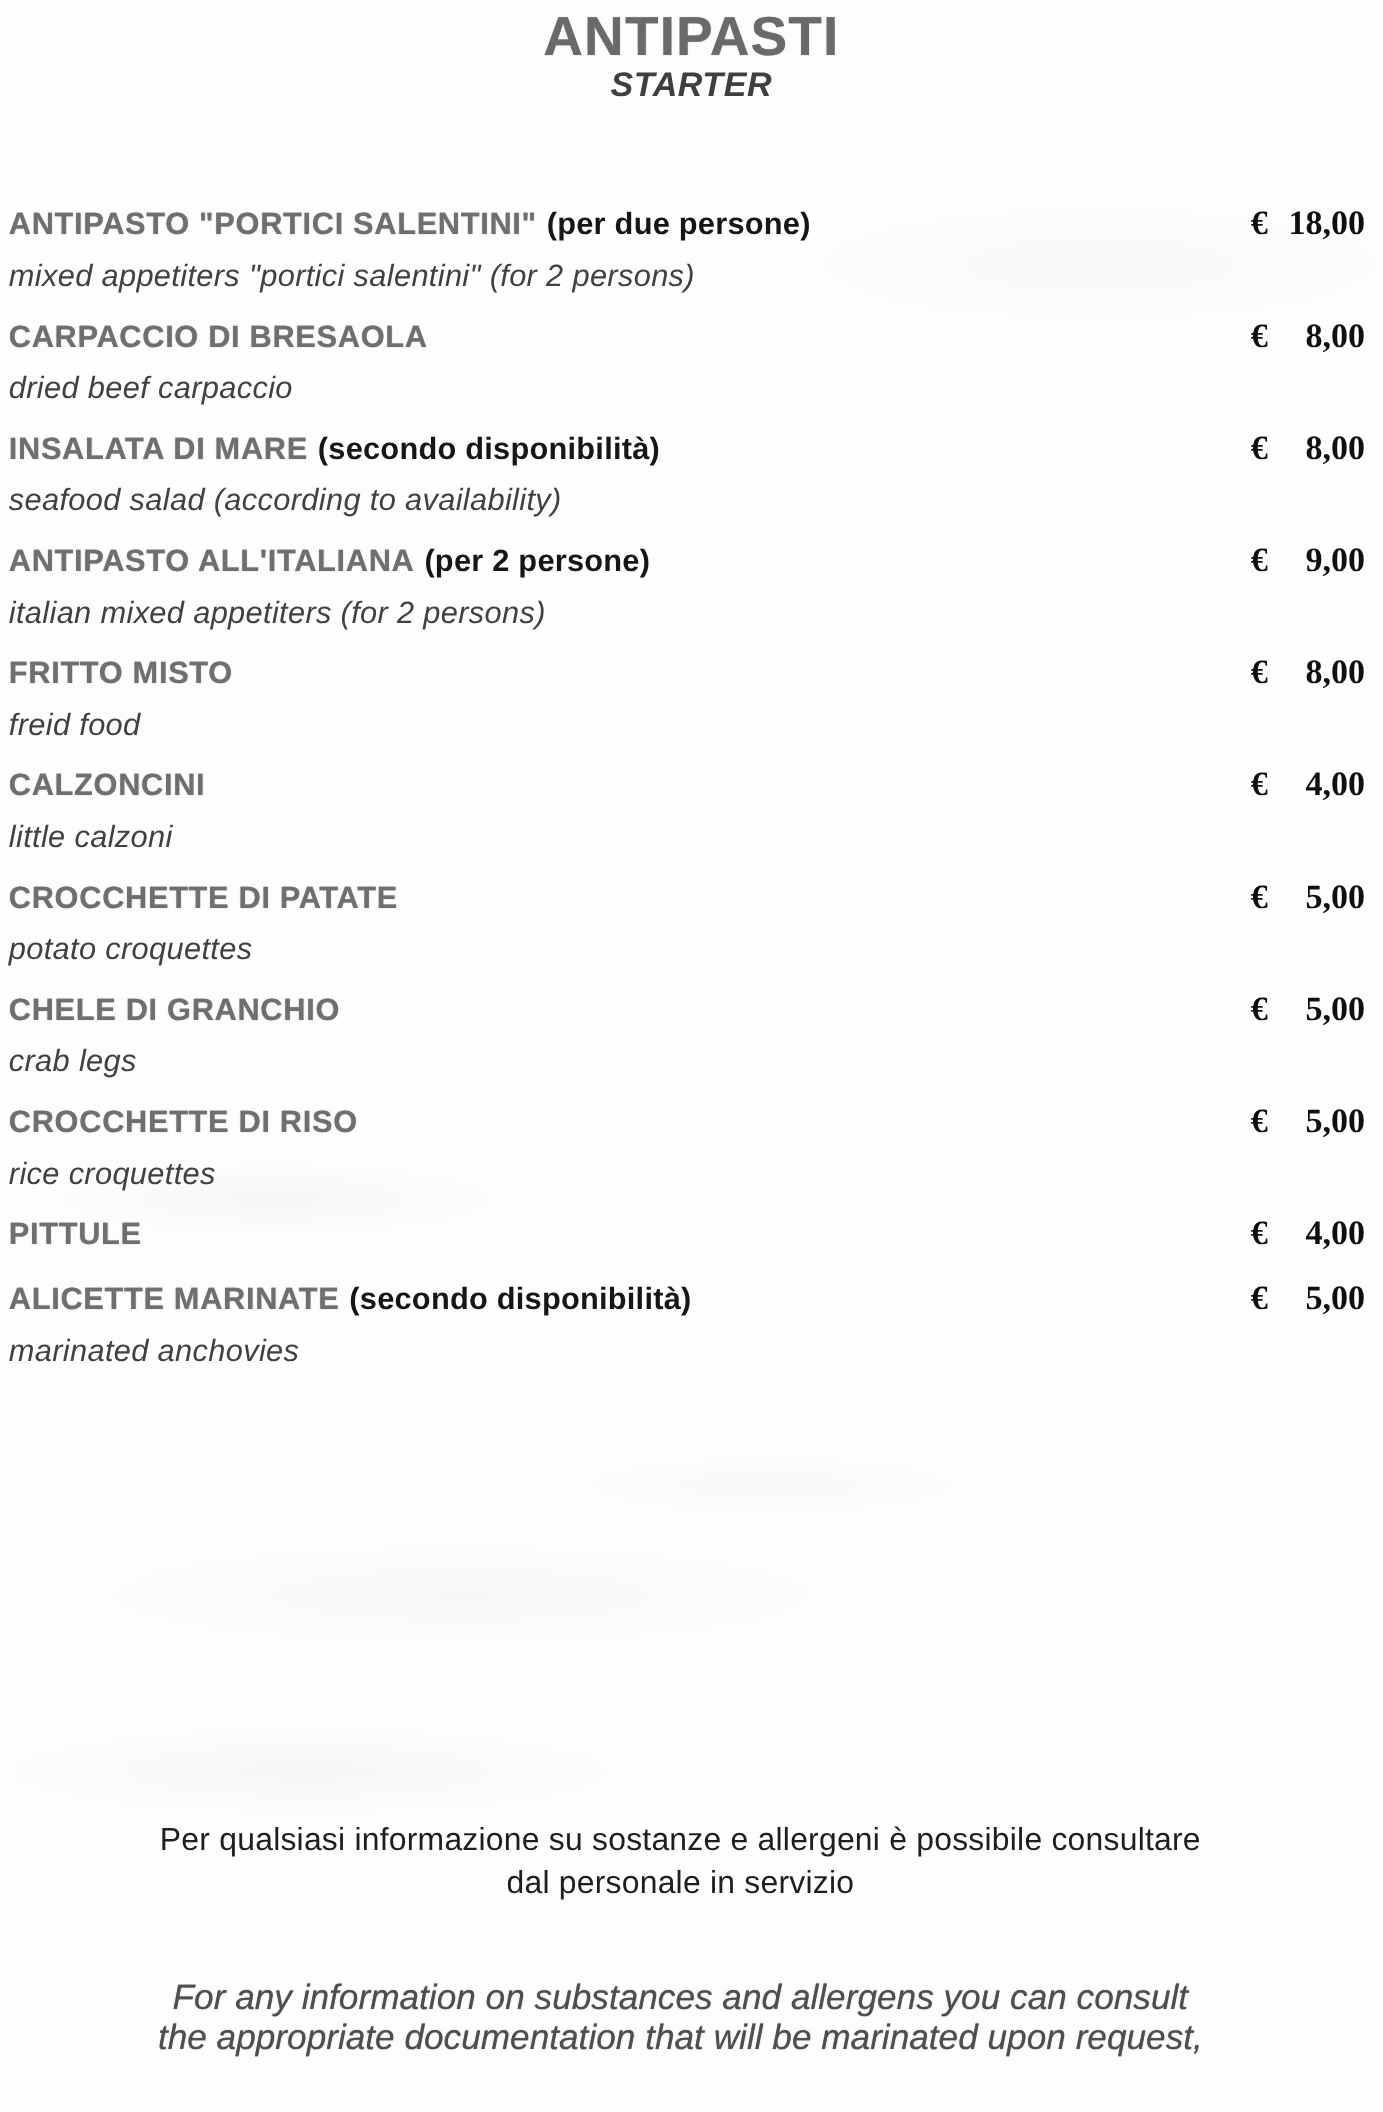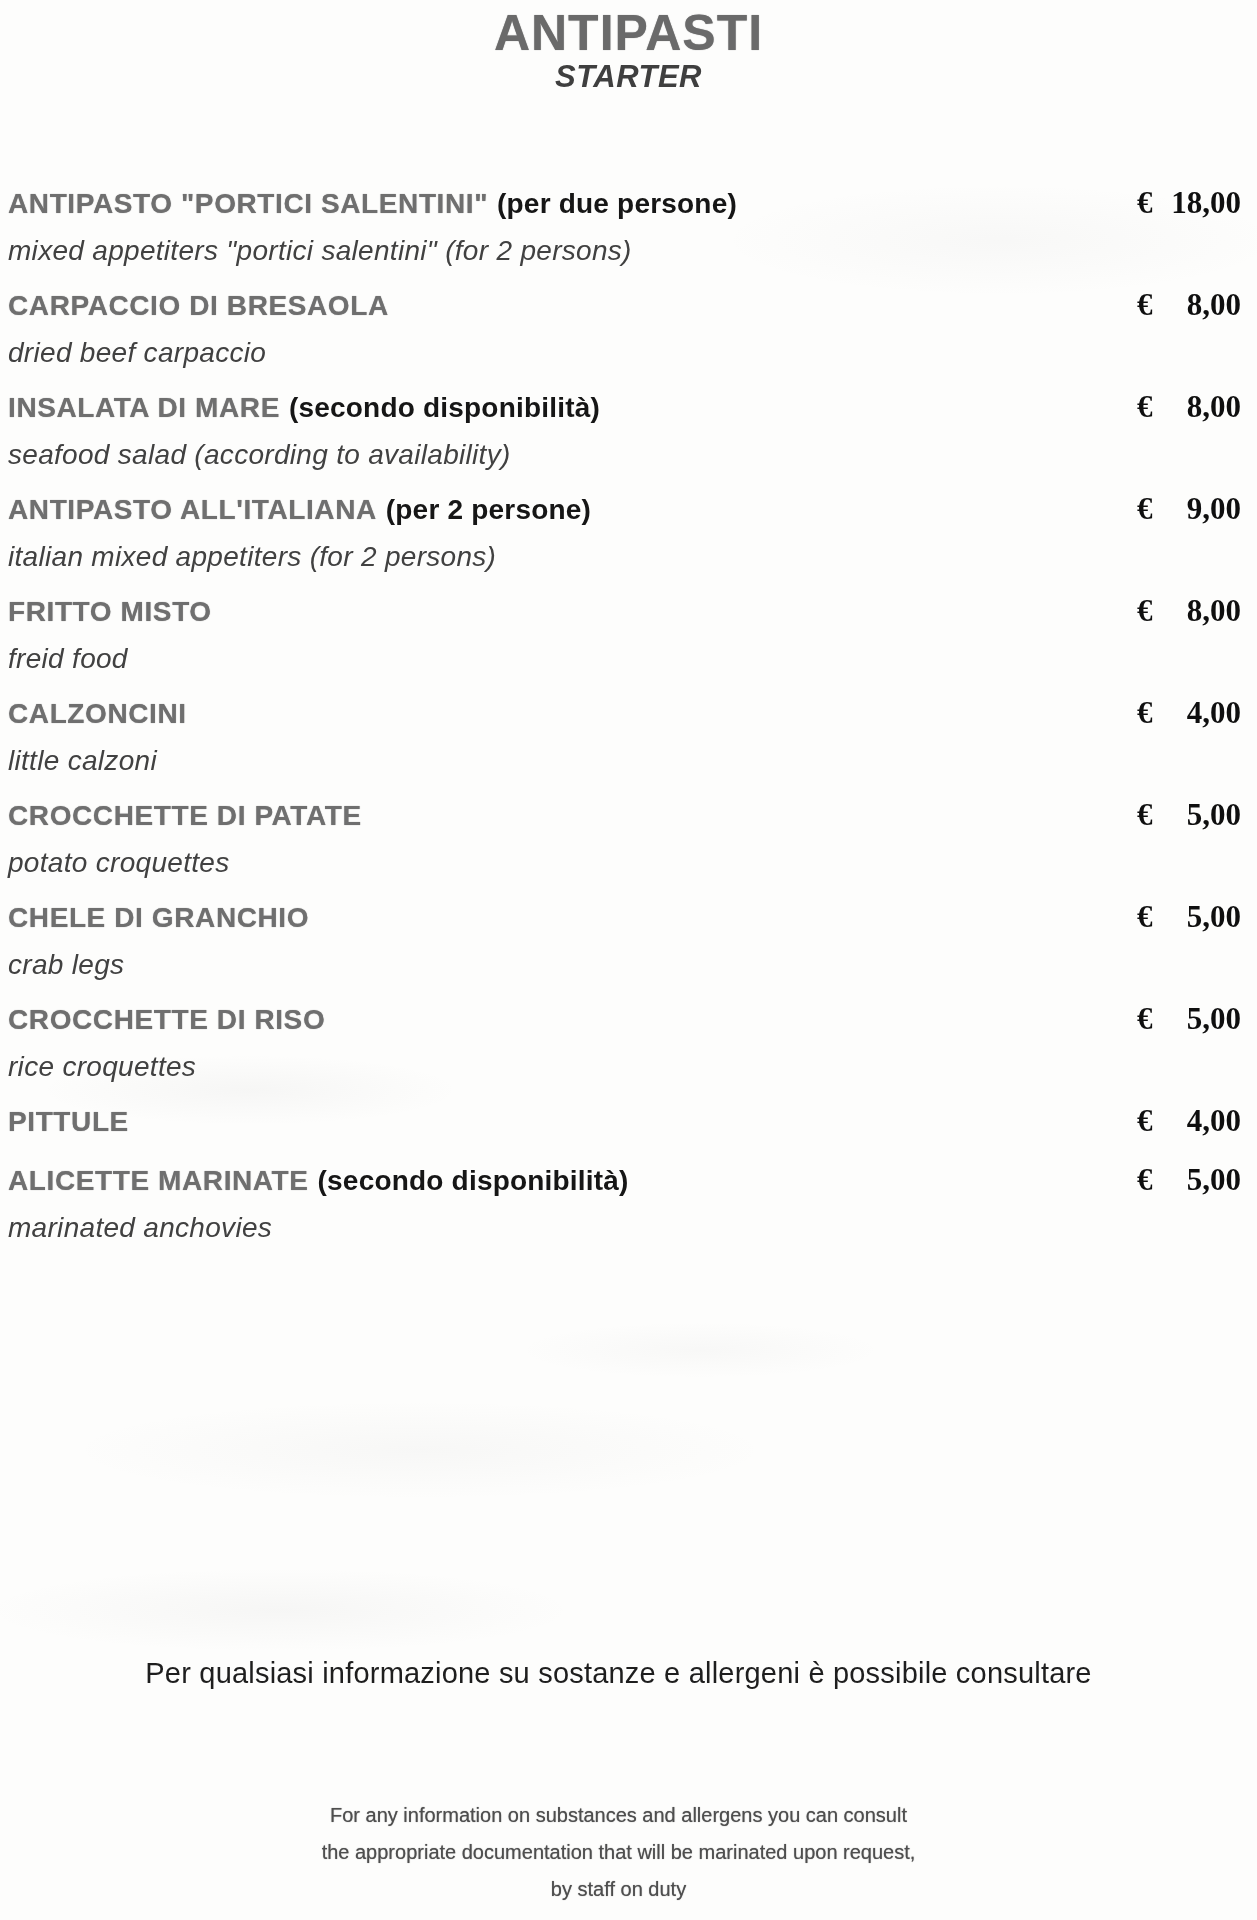--- a/index.html
+++ b/index.html
@@ -104,22 +104,23 @@
     line-height: 39px;
     color: #1e1e1e;
     letter-spacing: 0.2px;
   }
   .footer-en {
     position: absolute;
     top: 1797px;
     left: 0;
     width: 1237px;
     text-align: center;
-    font-size: 20px;
+    font-size: 32px;
     line-height: 37px;
+    font-style: italic;
     color: #4e4e4e;
     text-shadow: 0 0 1px #7a7a7a;
   }
 </style>
 </head>
 <body>
 
 <header class="page-header">
   <h1 class="page-title">ANTIPASTI</h1>
   <h2 class="page-subtitle">STARTER</h2>
@@ -266,19 +267,19 @@
         <span class="amount">5,00</span>
       </div>
     </div>
     <div class="desc">marinated anchovies</div>
   </section>
 </main>
 
 <footer>
   <div class="footer-it">
     <div>Per qualsiasi informazione su sostanze e allergeni è possibile consultare</div>
+    <div>dal personale in servizio</div>
   </div>
   <div class="footer-en">
     <div>For any information on substances and allergens you can consult</div>
     <div>the appropriate documentation that will be marinated upon request,</div>
-    <div>by staff on duty</div>
   </div>
 </footer>
 
 </body></html>

